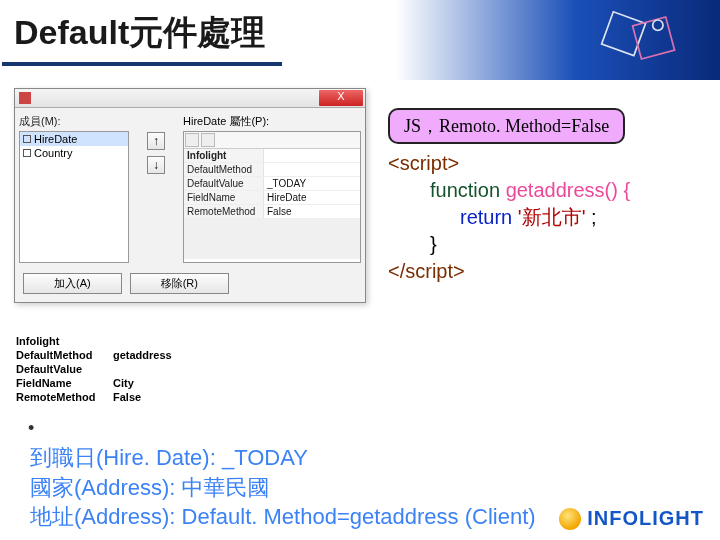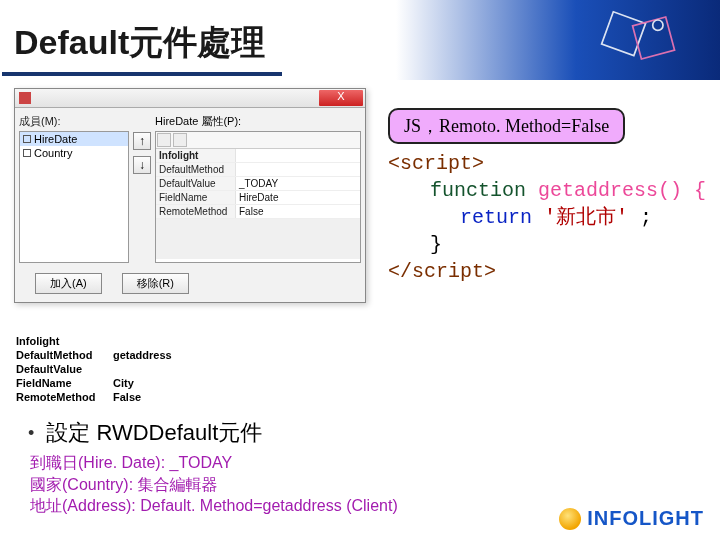--- a/index.html
+++ b/index.html
@@ -13,21 +13,21 @@
   }
   .header {
     position: relative;
     height: 80px;
     background: linear-gradient(90deg, #fff 55%, #1a4fb8 80%, #0a2a7a 100%);
   }
   .header h1 {
     font-size: 34px;
     font-weight: 700;
     color: #1a1a1a;
-    padding: 20px 14px 6px 14px;
+    padding: 10px 14px 6px 14px;
   }
   .header .underline {
     height: 4px;
     background: #17356e;
     margin: 0 14px 0 0;
     width: 280px;
     margin-left: 2px;
   }
   .header-deco {
     position: absolute;
@@ -63,21 +63,21 @@
   .titlebar .winbtn {
     position: absolute; right: 2px; top: 1px;
     width: 44px; height: 16px;
     background: linear-gradient(#e66,#c22);
     color: #fff; font-size: 11px; text-align: center; border-radius: 1px;
   }
   .dlg-body {
     display: flex;
     padding: 6px 4px 4px 4px;
     background: #f2f2f2;
-    gap: 4px;
+    gap: 18px;
   }
   .leftcol { flex: 0 0 110px; }
   .leftcol .lbl { font-size: 11px; color:#222; margin-bottom:2px; }
   .listbox {
     background: #fff; border: 1px solid #999; height: 132px; font-size: 11px;
   }
   .listbox .row { padding: 1px 3px; display:flex; align-items:center; gap:3px; }
   .listbox .row.sel { background:#cfe3ff; }
   .listbox .sq { width:8px;height:8px;border:1px solid #555; }
   .midbtns { display:flex; flex-direction:column; gap:6px; align-items:center; justify-content:flex-start; padding-top:18px; }
@@ -90,41 +90,40 @@
   .propgrid .toolbar { display:flex; gap:2px; padding:1px; border-bottom:1px solid #ccc; background:#f7f7f7;}
   .propgrid .toolbar .tb { width:14px;height:14px;border:1px solid #bbb;background:#eee; }
   .propgrid .prow { display:flex; border-bottom:1px solid #eee; }
   .propgrid .pk { flex:0 0 80px; padding:1px 3px; color:#222; background:#f4f4f4; border-right:1px solid #e3e3e3;}
   .propgrid .pv { flex:1; padding:1px 3px; color:#111; }
   .propgrid .deadspace { height:40px; background:#f0f0f0; }
   .dlg-buttons {
     background:#f2f2f2; padding:6px 8px 8px 8px; display:flex; gap:8px;
   }
   .dlg-buttons .btn {
-    font-size:11px; padding:2px 14px; border:1px solid #888;
+    font-size:11px; padding:2px 30px; border:1px solid #888;
     background:linear-gradient(#fdfdfd,#e6e6e6);
-    margin-left:12px;
   }
 
   .js-badge {
     position: absolute;
     left: 388px; top: 28px;
     border: 2px solid #222;
     border-radius: 10px;
     padding: 4px 14px;
     font-size: 18px;
     font-family: "Times New Roman", serif;
     background: #f0abfc;
   }
   .codeblock {
     position:absolute;
     left: 388px; top: 70px;
     font-size: 20px;
     line-height: 1.35;
-    font-family: Liberation Mono, monospace;
+    font-family: Liberation Sans, sans-serif;
   }
   .codeblock .tag { color: #7a2e00; }
   .codeblock .kw { color: #14532d; }
   .codeblock .fn { color: #ec4899; }
   .codeblock .ret { color: #0a24c4; }
   .codeblock .str { color: #b00000; }
   .ind1 { padding-left: 42px; }
   .ind2 { padding-left: 72px; }
 
   .propshot2 {
@@ -135,21 +134,21 @@
   .propshot2 .pk { flex:0 0 90px; padding:1px 2px; background:#fff; font-weight:600; }
   .propshot2 .pv { flex:1; padding:1px 2px; font-weight:600;margin-left:7px; }
 
   .bullets {
     position:absolute; left:28px; top:338px; right:14px;
     font-size:20px;
   }
   .bullets .bl { display:flex; align-items:center; gap:12px; margin-bottom:4px;}
   .bullets .dot { font-size:18px; color:#333; }
   .bullets .bbig { font-size:22px; color:#000; }
-  .bullets .lines { font-size:16px; color:#a21caf; margin-left:2px; line-height:1.35;}
+  .bullets .lines { font-size:22px; color:#3b82f6; margin-left:2px; line-height:1.35;}
 
   .logo {
     position:absolute; right:16px; bottom:10px;
     display:flex; align-items:center; gap:6px;
     font-weight:700; color:#1556c7; font-size:20px; letter-spacing:1px;
   }
   .logo .lamp {
     width:22px;height:22px;border-radius:50%;
     background: radial-gradient(circle at 40% 35%, #ffe27a, #f2a500 70%);
     position:relative;
@@ -267,25 +266,24 @@
       </div>
     <div class="prow">
         <div class="pk">RemoteMethod</div>
         <div class="pv">False</div>
       </div>
   </div>
 
   <div class="bullets">
     <div class="bl">
       <span class="dot">•</span>
-      <span class="bbig">設定 RWDDefault元件</span>
     </div>
     <div class="lines">
       <div>到職日(Hire. Date): _TODAY</div>
-      <div>國家(Country): 集合編輯器</div>
+      <div>國家(Address): 中華民國</div>
       <div>地址(Address):  Default. Method=getaddress (Client)</div>
     </div>
   </div>
 </div>
 
 <div class="logo">
   <span class="lamp"></span>
   <span>INFOLIGHT</span>
 </div>
 

